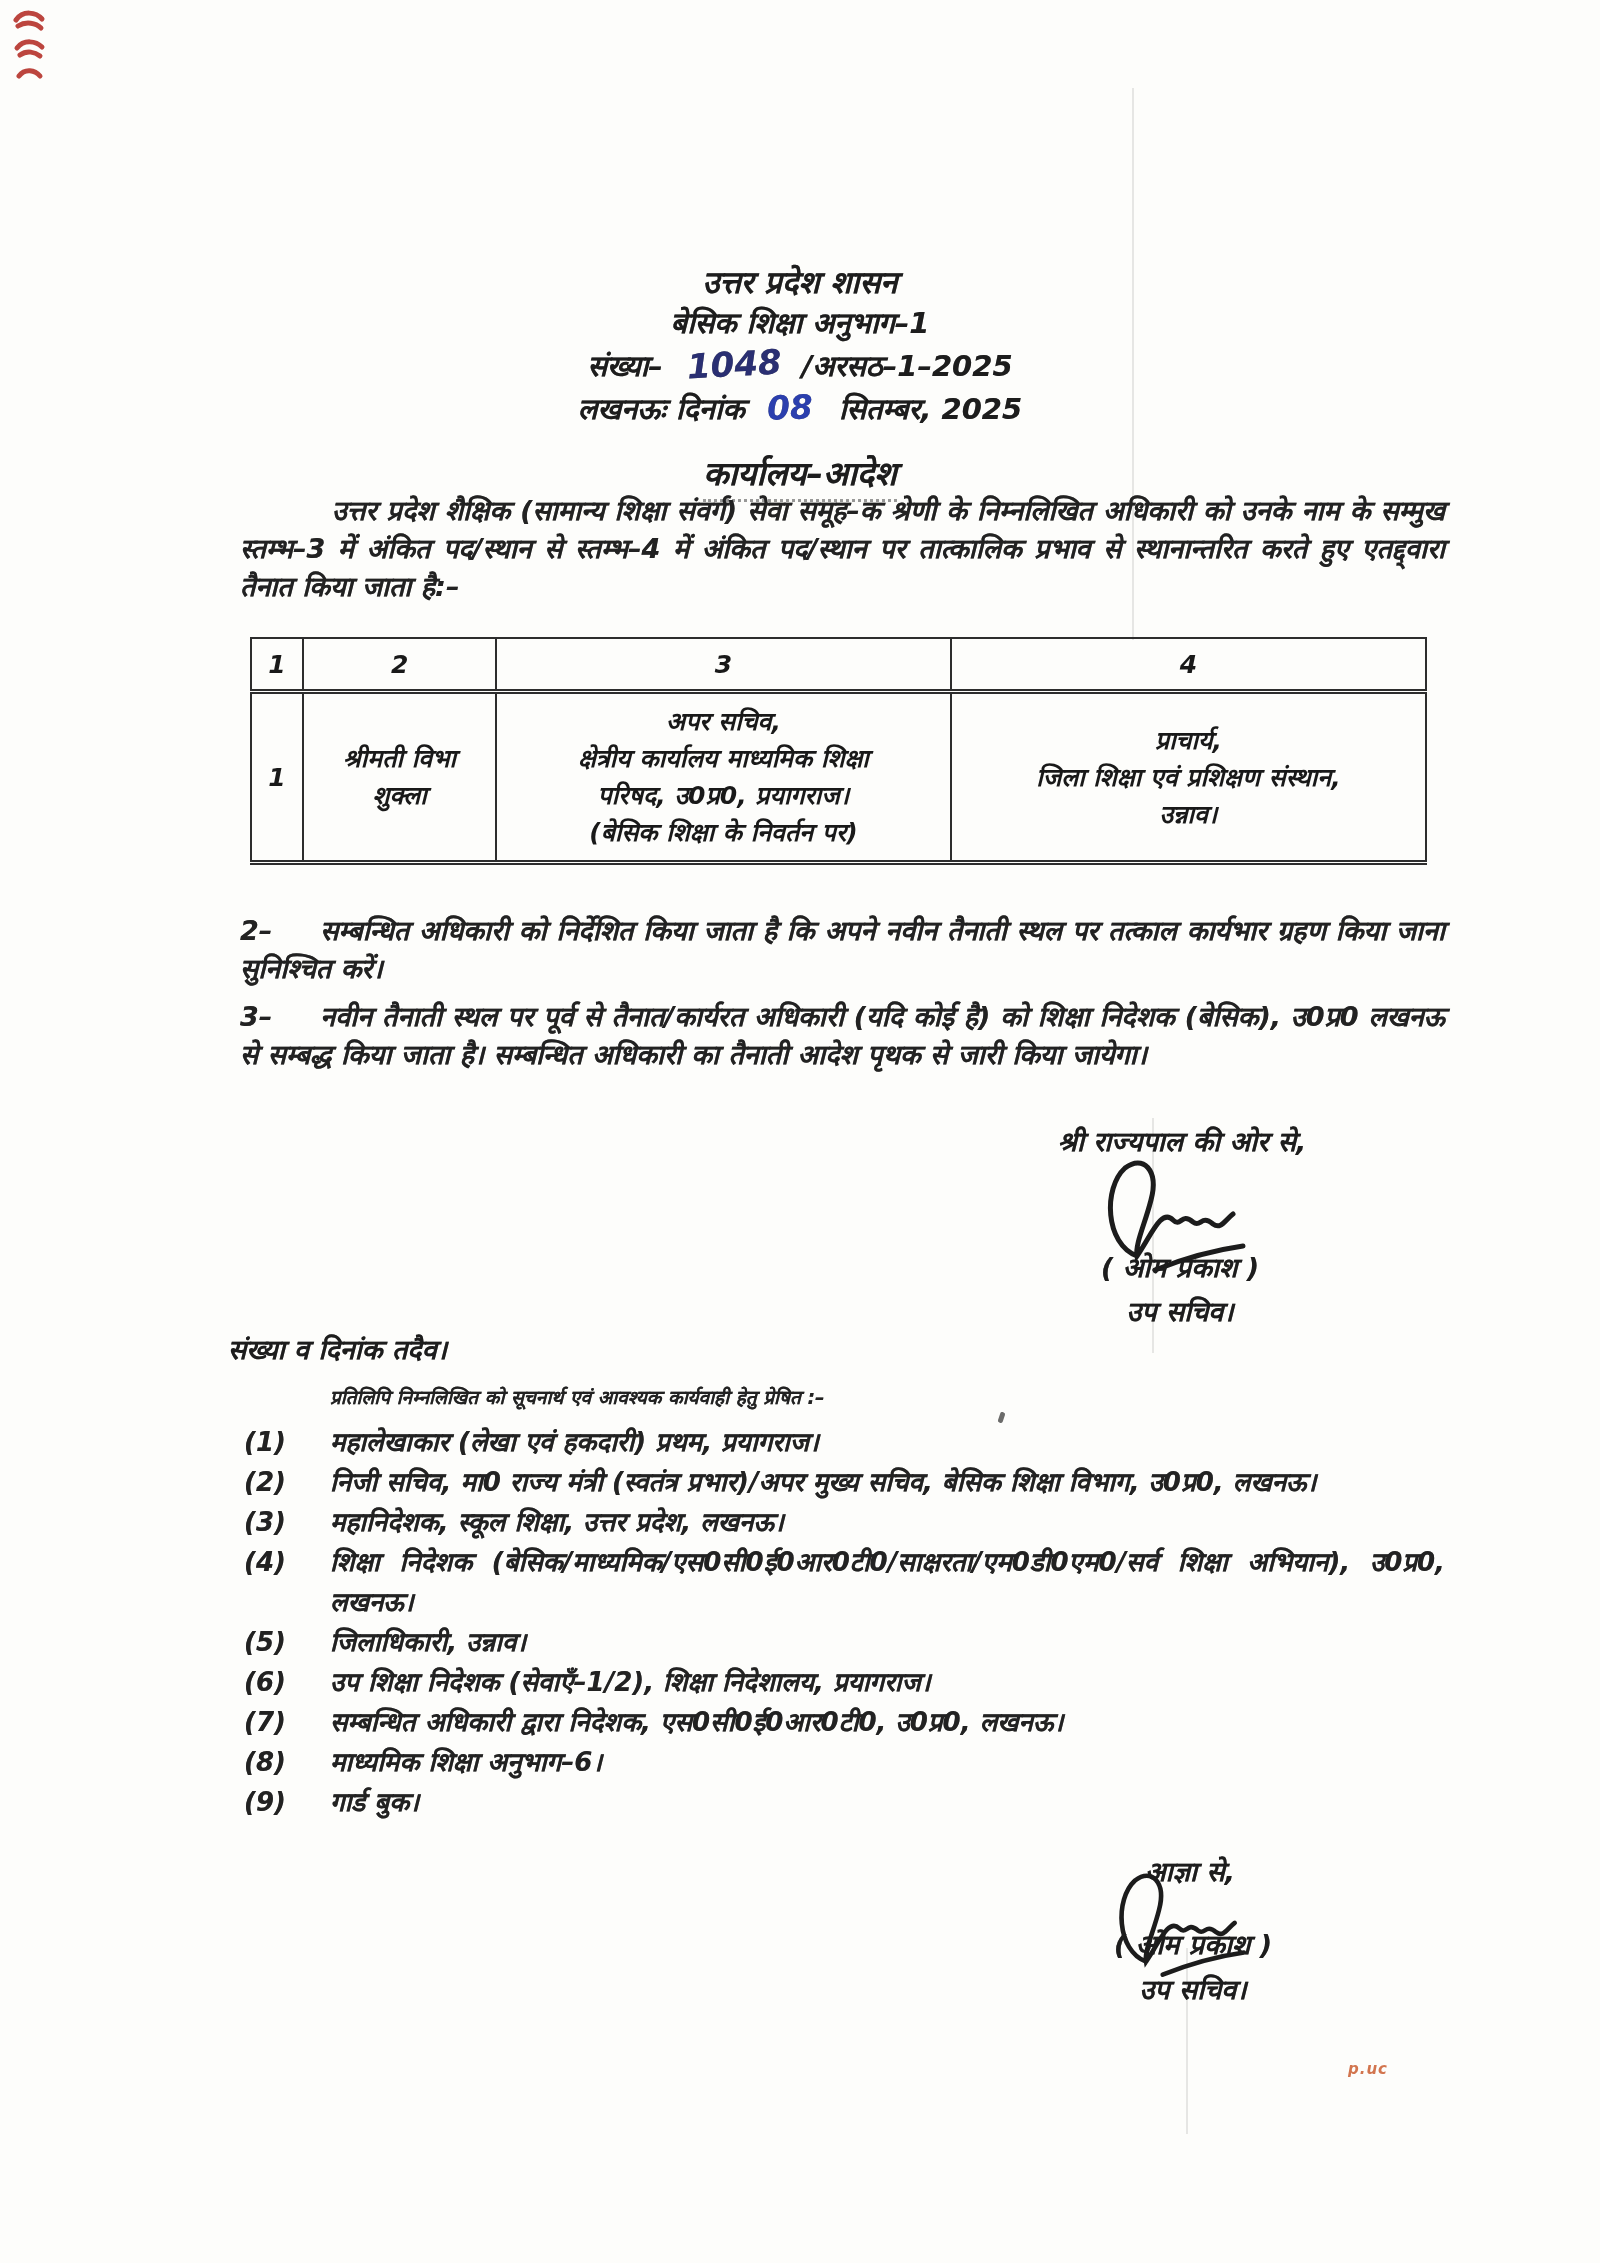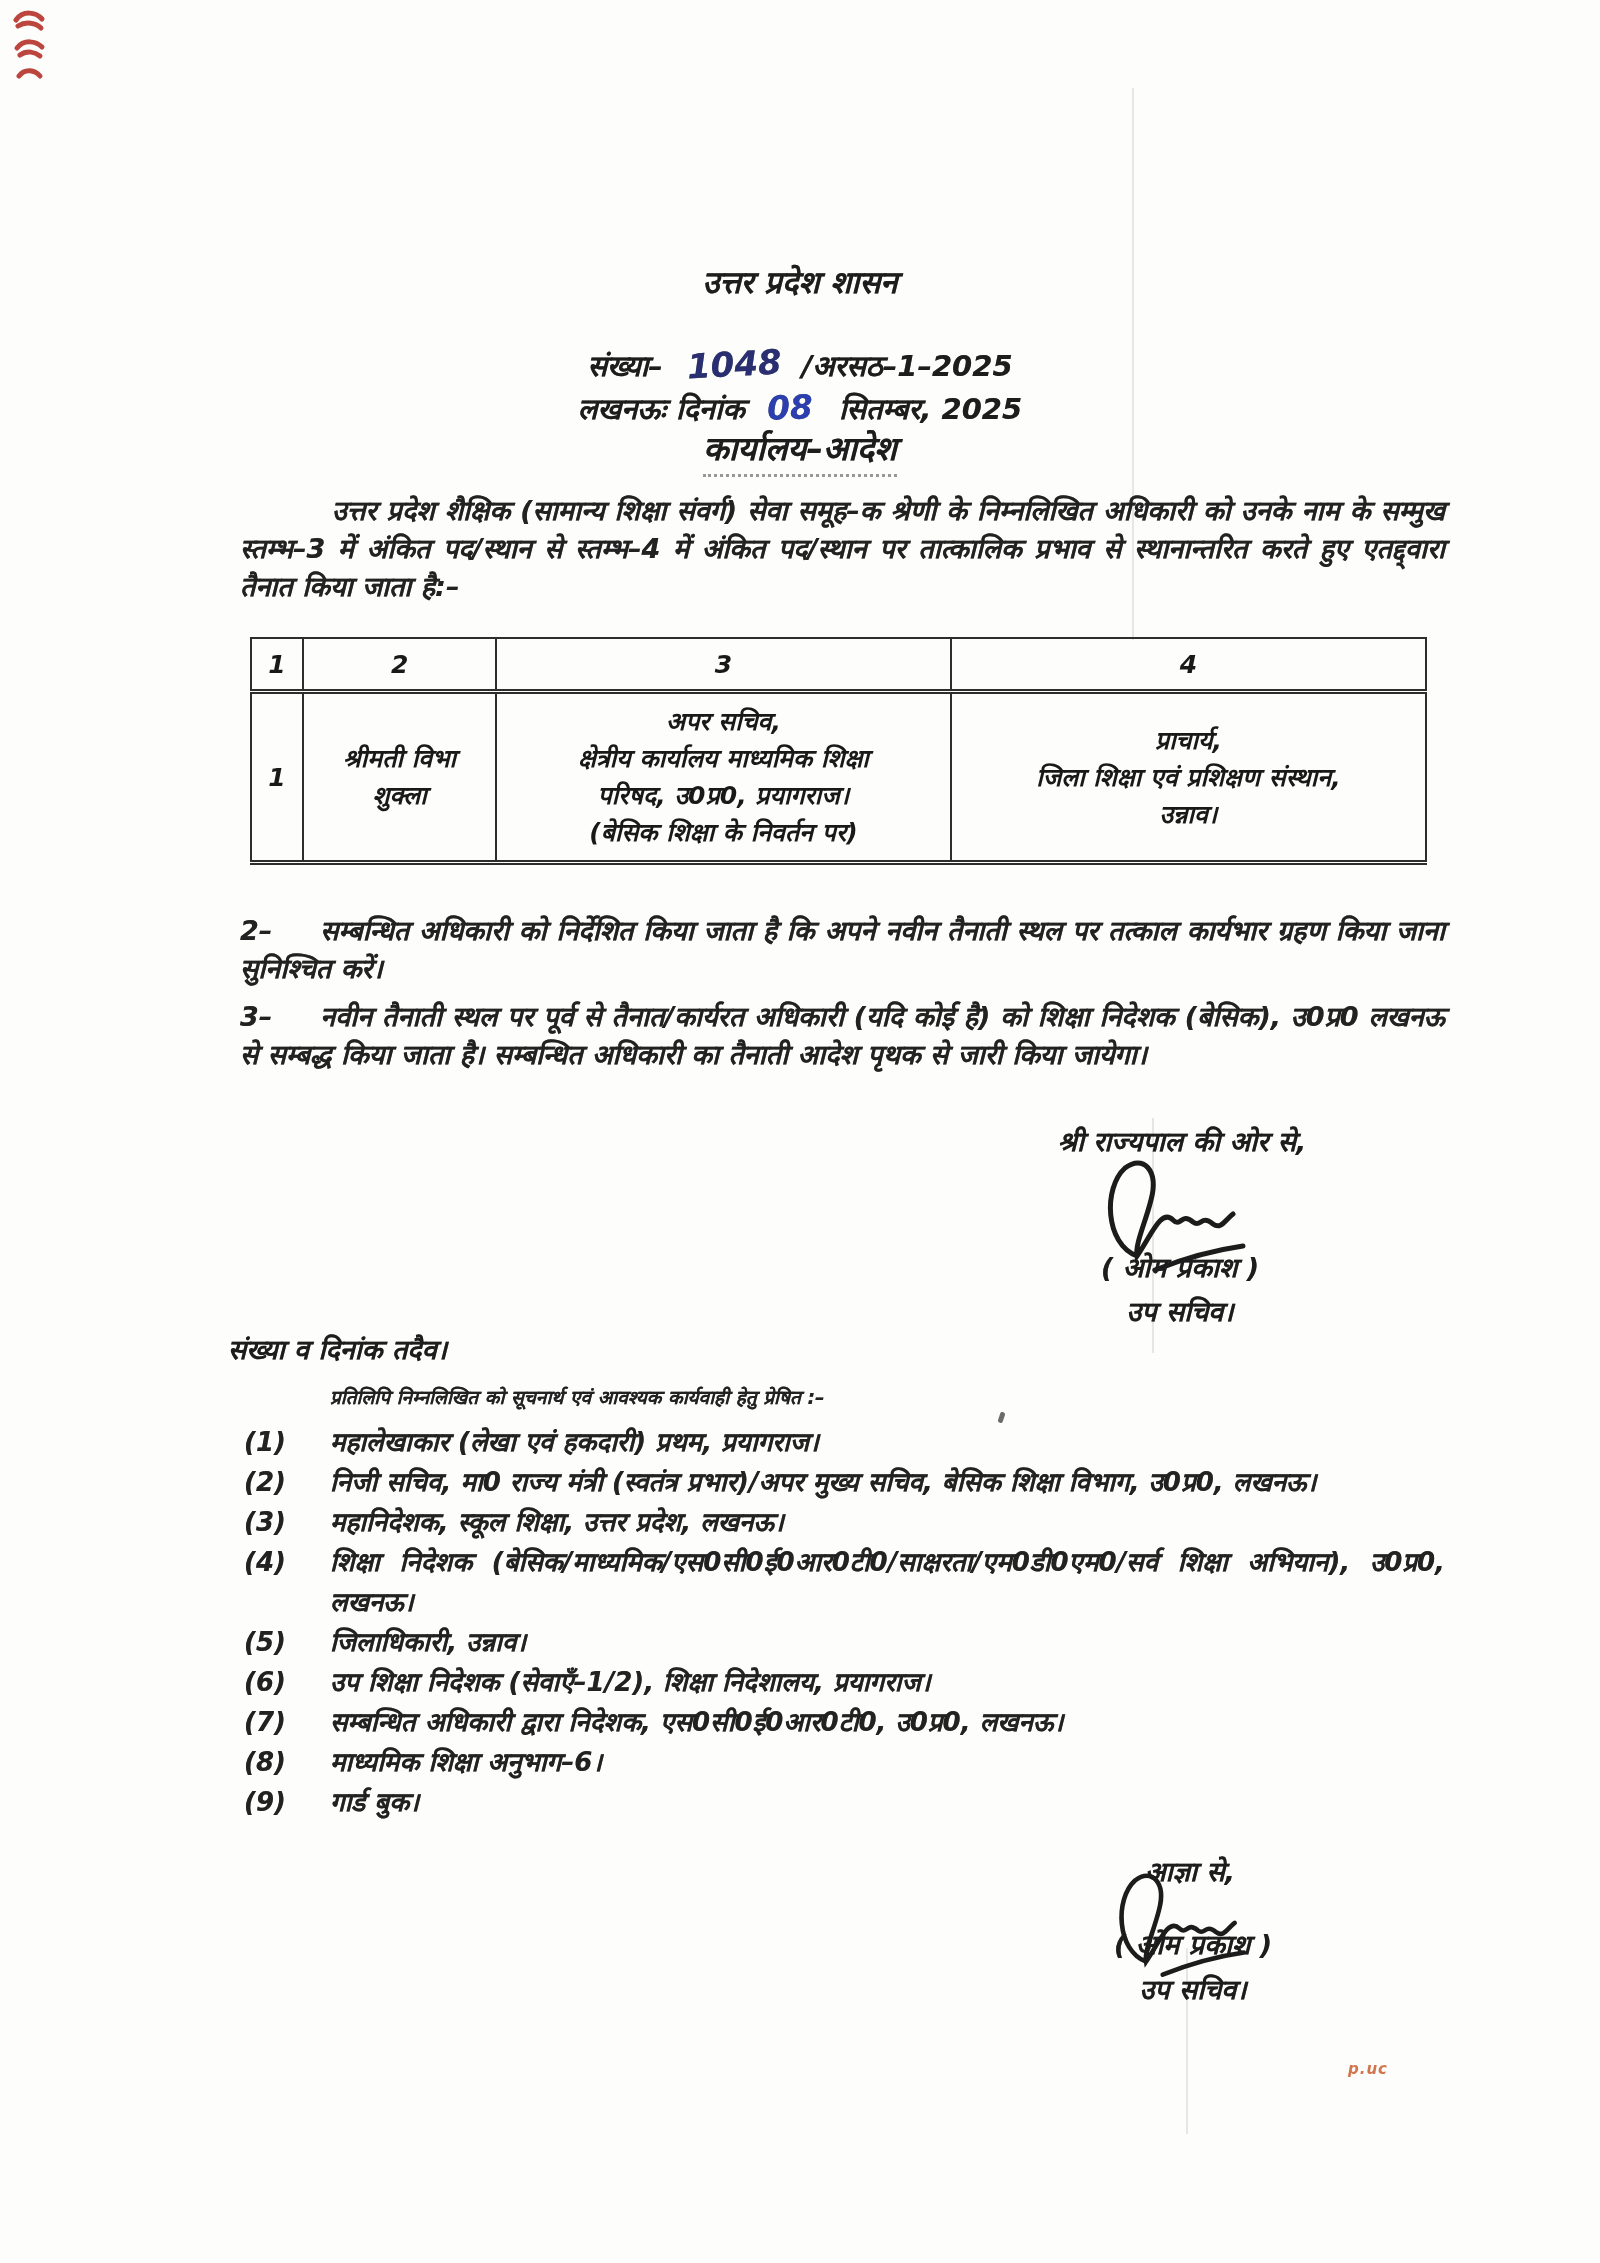--- a/index.html
+++ b/index.html
@@ -61,35 +61,38 @@
   </svg>
 
   <div class="crease" style="left:1132px;top:88px;height:552px;"></div>
   <div class="crease" style="left:1152px;top:1118px;height:235px;"></div>
   <div class="crease" style="left:1186px;top:1948px;height:186px;"></div>
   <div class="dot-mark" style="left:999px;top:1412px;"></div>
 
   <div class="hdr txt" style="top:260px;font-size:31px;">
     <span>उत्तर प्रदेश शासन</span>
   </div>
+  <div class="hdr txt" style="top:302px;font-size:29px;">
+    <span>बेसिक शिक्षा अनुभाग–1</span>
+  </div>
   <div class="hdr txt" style="top:344px;font-size:29px;">
     <span class="hdr-inner">
       <span>संख्या–</span>
       <span class="hand" style="color:#2a2f72;font-size:34px;transform:rotate(-3deg);margin:0 10px 0 14px;">1048</span>
       <span>/अरसठ–1–2025</span>
     </span>
   </div>
   <div class="hdr txt" style="top:388px;font-size:29px;">
     <span class="hdr-inner">
       <span>लखनऊः दिनांक</span>
       <span class="hand" style="color:#2b3fae;font-size:33px;transform:rotate(-2deg);margin:0 16px 0 12px;">08</span>
       <span>सितम्बर, 2025</span>
     </span>
   </div>
-  <div class="hdr txt" style="top:425px;font-size:33px;">
+  <div class="hdr txt" style="top:450px;font-size:33px;">
     <span style="display:inline-block;border-bottom:3px dotted rgba(70,70,70,0.55);padding-bottom:4px;">कार्यालय–आदेश</span>
   </div>
 
   <div class="para txt" style="top:492px;text-indent:92px;">उत्तर प्रदेश शैक्षिक (सामान्य शिक्षा संवर्ग) सेवा समूह–क श्रेणी के निम्नलिखित अधिकारी को उनके नाम के सम्मुख स्तम्भ–3 में अंकित पद/स्थान से स्तम्भ–4 में अंकित पद/स्थान पर तात्कालिक प्रभाव से स्थानान्तरित करते हुए एतद्द्वारा तैनात किया जाता है:–</div>
 
   <table class="order">
     <tbody>
     <tr class="tnums">
       <td>1</td>
       <td>2</td>

